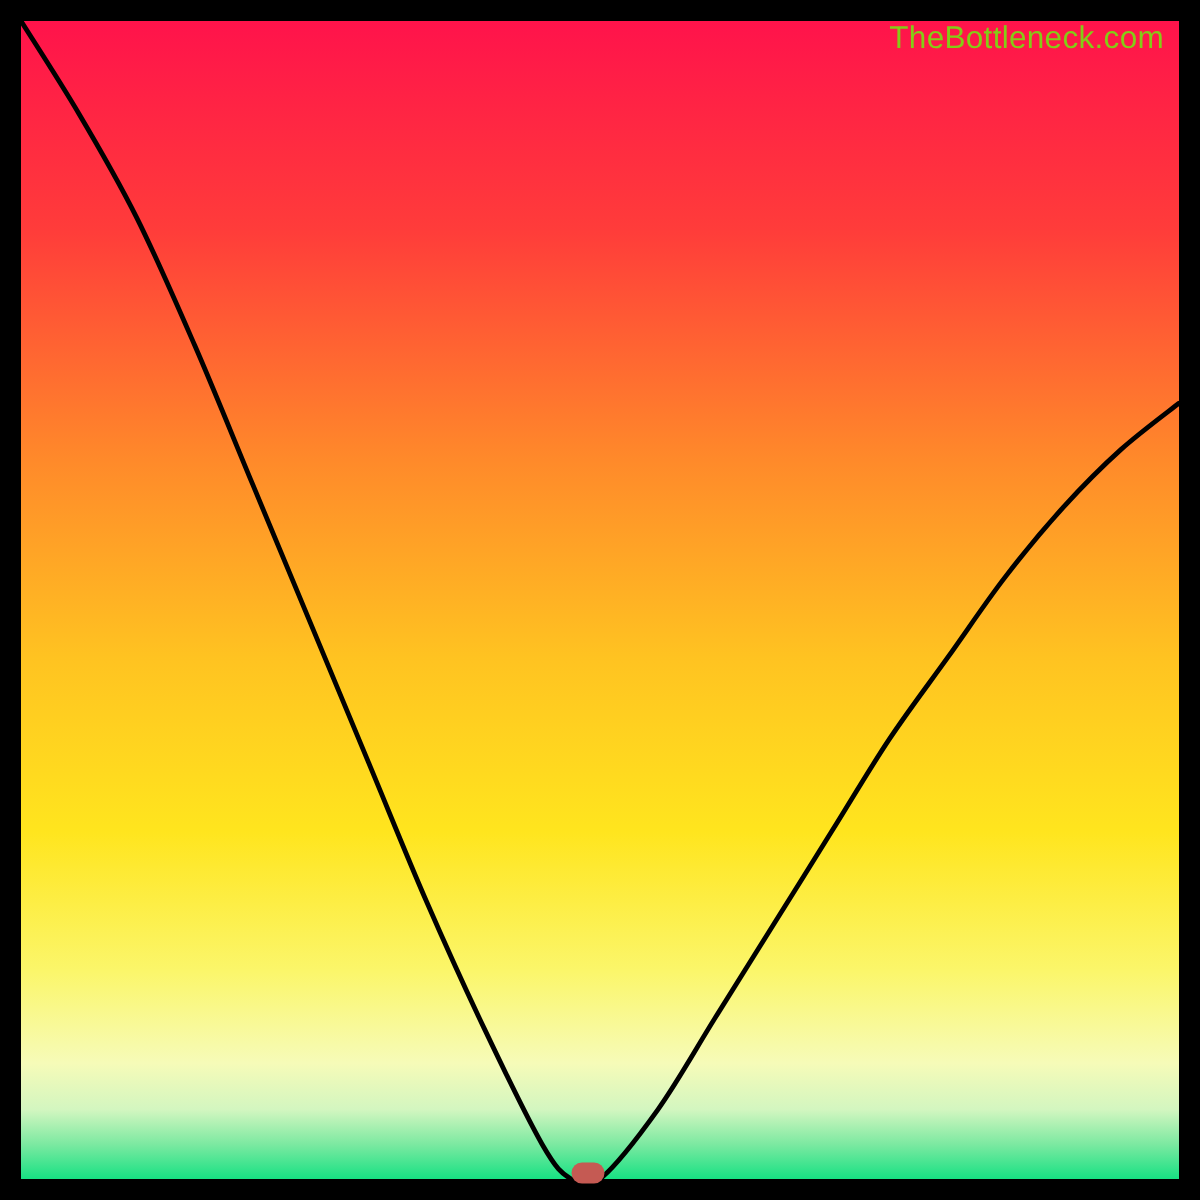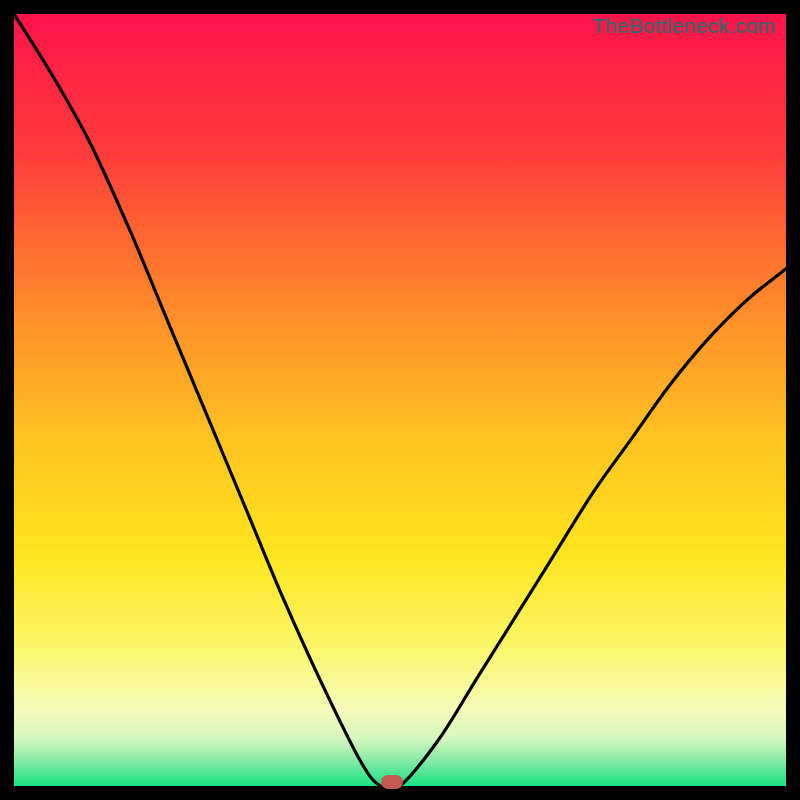--- a/index.html
+++ b/index.html
@@ -23,21 +23,21 @@
     position: absolute;
     left: 0;
     top: 0;
     width: 772px;
     height: 772px;
   }
   .watermark {
     position: absolute;
     top: 0;
     right: 10px;
-    color: #0f766e;
+    color: #84cc16;
     font-size: 21px;
     font-weight: 500;
     letter-spacing: 0.2px;
     z-index: 10;
   }
   .curve {
     position: absolute;
     left: 0;
     top: 0;
     width: 772px;

